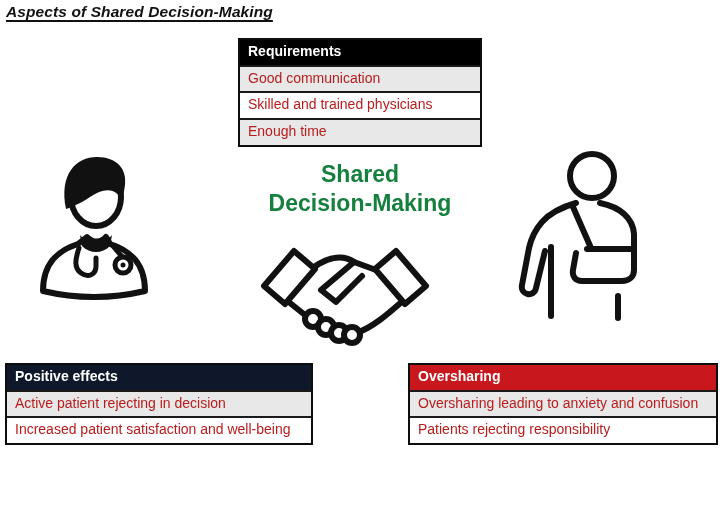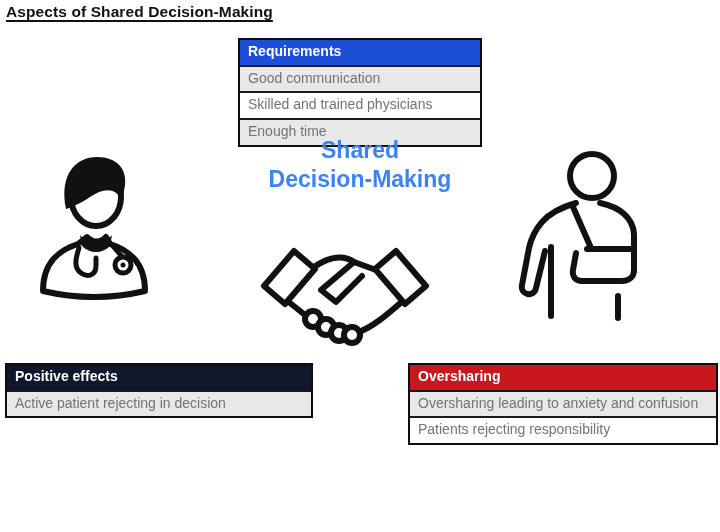--- a/index.html
+++ b/index.html
@@ -9,49 +9,50 @@
     font-family:"Liberation Sans", sans-serif;
     color:#111;
   }
   .page-title{
     position:absolute;left:6px;top:3px;
     font-size:15.5px;font-weight:bold;
     text-decoration:underline;
     text-decoration-thickness:2px;
     text-underline-offset:3px;
     letter-spacing:0.1px;
+    font-style:italic;
   }
   .tbl{
     position:absolute;
     border:2px solid #0d0d0d;
     background:#ffffff;
     font-size:14px;
     line-height:1.26;
   }
   .tbl .hdr{
     color:#ffffff;font-weight:bold;
     padding:3px 8px 4px 8px;
   }
   .tbl .row{
     padding:3px 8px 4px 8px;
     border-top:2px solid #1a1a1a;
-    color:#737373;
+    color:#b91c1c;
   }
   .tbl .row:nth-of-type(even){background:#E8E8E8;}
   .tbl .row:nth-of-type(odd){background:#ffffff;}
   .tbl-requirements{left:238px;top:38px;width:240px;}
-  .tbl-requirements .hdr{background:#1d4ed8;}
+  .tbl-requirements .hdr{background:#000000;}
   .tbl-positive{left:5px;top:363px;width:304px;}
   .tbl-positive .hdr{background:#0f172a;}
   .tbl-limitations{left:408px;top:363px;width:306px;}
   .tbl-limitations .hdr{background:#C8171D;}
   .center-heading{
-    position:absolute;left:240px;top:136px;width:240px;
+    position:absolute;left:240px;top:160px;width:240px;
     text-align:center;font-size:23px;font-weight:bold;line-height:1.24;
-    color:#3b82f6;
+    color:#15803d;
   }
   .icon-abs{position:absolute;}
   .ic-doctor{left:30px;top:150px;}
   .ic-handshake{left:256px;top:228px;}
   .ic-patient{left:514px;top:146px;}
 </style>
 </head>
 <body>
 
 <div class="page-title">Aspects of Shared Decision-Making</div>
@@ -98,19 +99,20 @@
   <path d="M37,101 L37,170" stroke="#111" stroke-width="6" stroke-linecap="round"></path>
   <path d="M86,57 C106,61 119,72 120,88 L120,124 C120,131 115,135 108,135 L68,135 C61,135 58,130 59,124 L62,107" stroke="#111" stroke-width="6" stroke-linecap="round" stroke-linejoin="round" fill="none"></path>
   <path d="M73,103 L120,103" stroke="#111" stroke-width="6" stroke-linecap="round"></path>
   <path d="M59,61 L77,102" stroke="#111" stroke-width="6" stroke-linecap="round"></path>
   <path d="M104,150 L104,172" stroke="#111" stroke-width="6" stroke-linecap="round"></path>
 </svg>
 
 <div class="tbl tbl-positive">
   <div class="hdr">Positive effects</div>
   <div class="row">Active patient rejecting in decision</div>
+  <div class="row">Increased patient satisfaction and well-being</div>
 </div>
 
 <div class="tbl tbl-limitations">
   <div class="hdr">Oversharing</div>
   <div class="row">Oversharing leading to anxiety and confusion</div>
   <div class="row">Patients rejecting responsibility</div>
 </div>
 
 </body></html>

